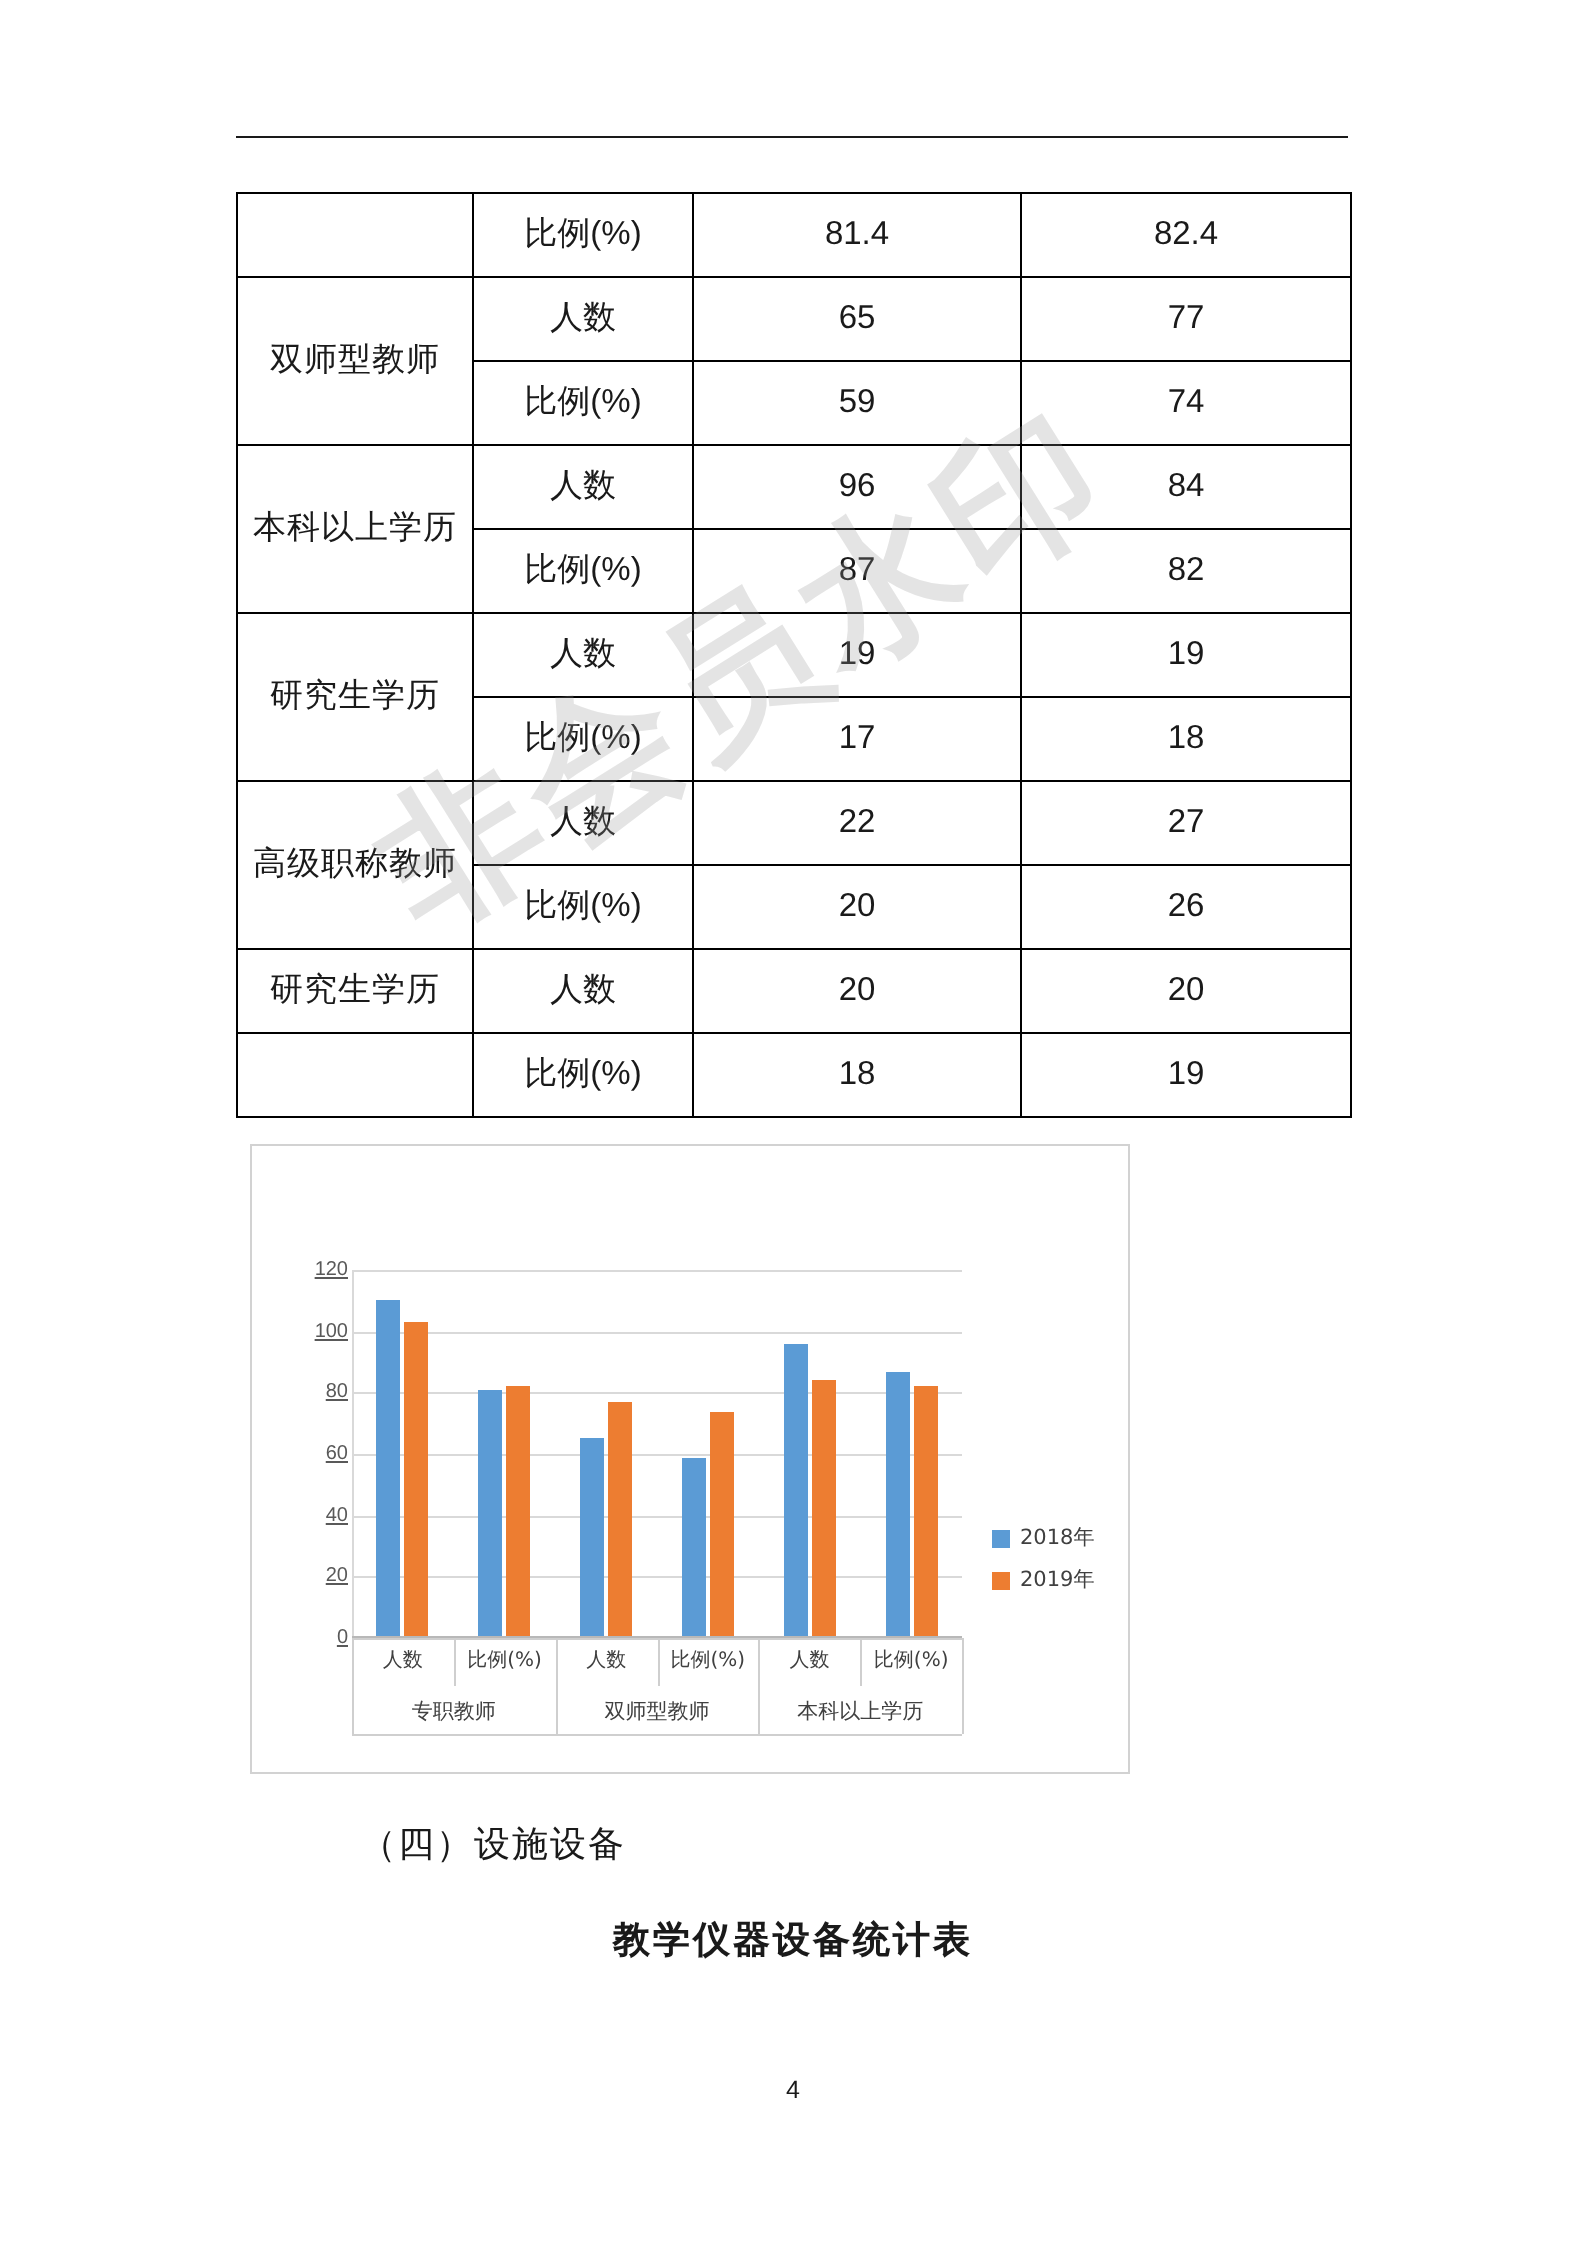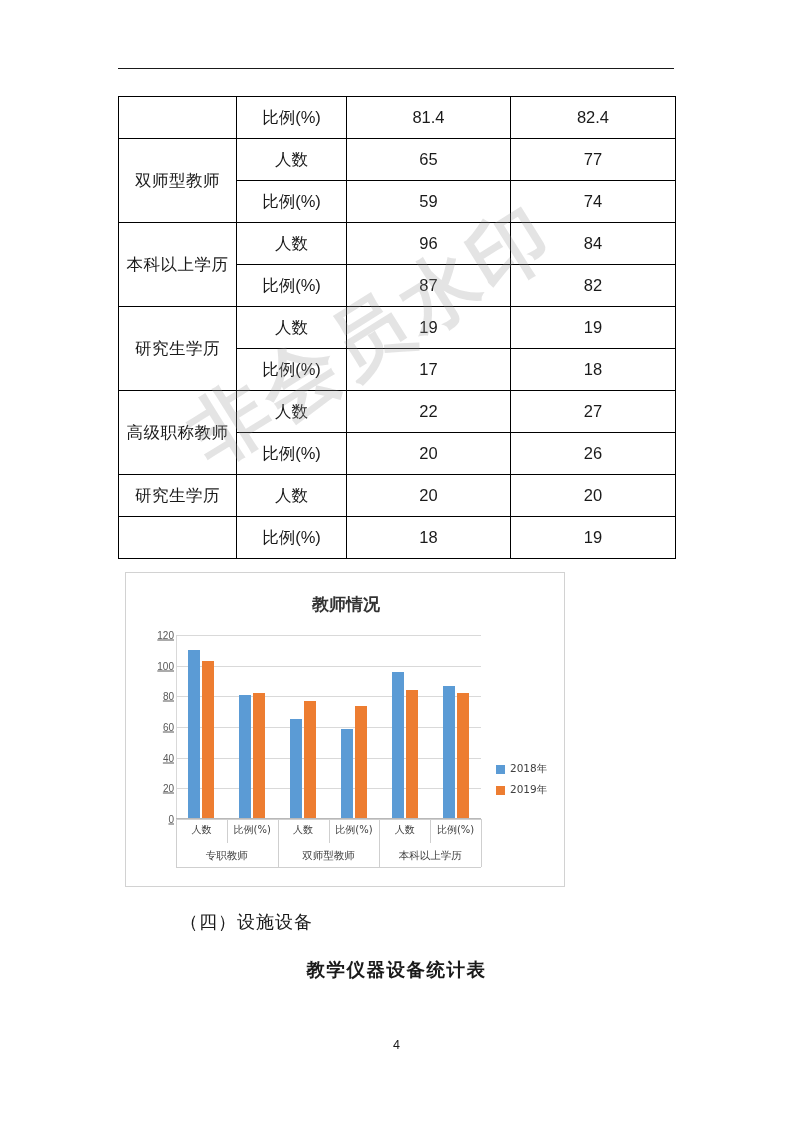--- a/index.html
+++ b/index.html
@@ -336,21 +336,20 @@
           <td class="label-cell"></td>
           <td class="metric-cell">比例(%)</td>
           <td class="num-cell">18</td>
           <td class="num-cell">19</td>
         </tr>
       </tbody>
     </table>
   </div>
 
   <div class="chart-box">
-    <div class="chart-title">教师情况</div>
     <div class="plot">
       <div class="y-axis"></div>
       <div id="grid-lines">
           <div class="grid-line" style="top: 184px;"></div>
           <div class="grid-line" style="top: 153.333px;"></div>
           <div class="grid-line" style="top: 122.667px;"></div>
           <div class="grid-line" style="top: 92px;"></div>
           <div class="grid-line" style="top: 61.3333px;"></div>
           <div class="grid-line" style="top: 30.6667px;"></div>
           <div class="grid-line" style="top: 0px;"></div>

